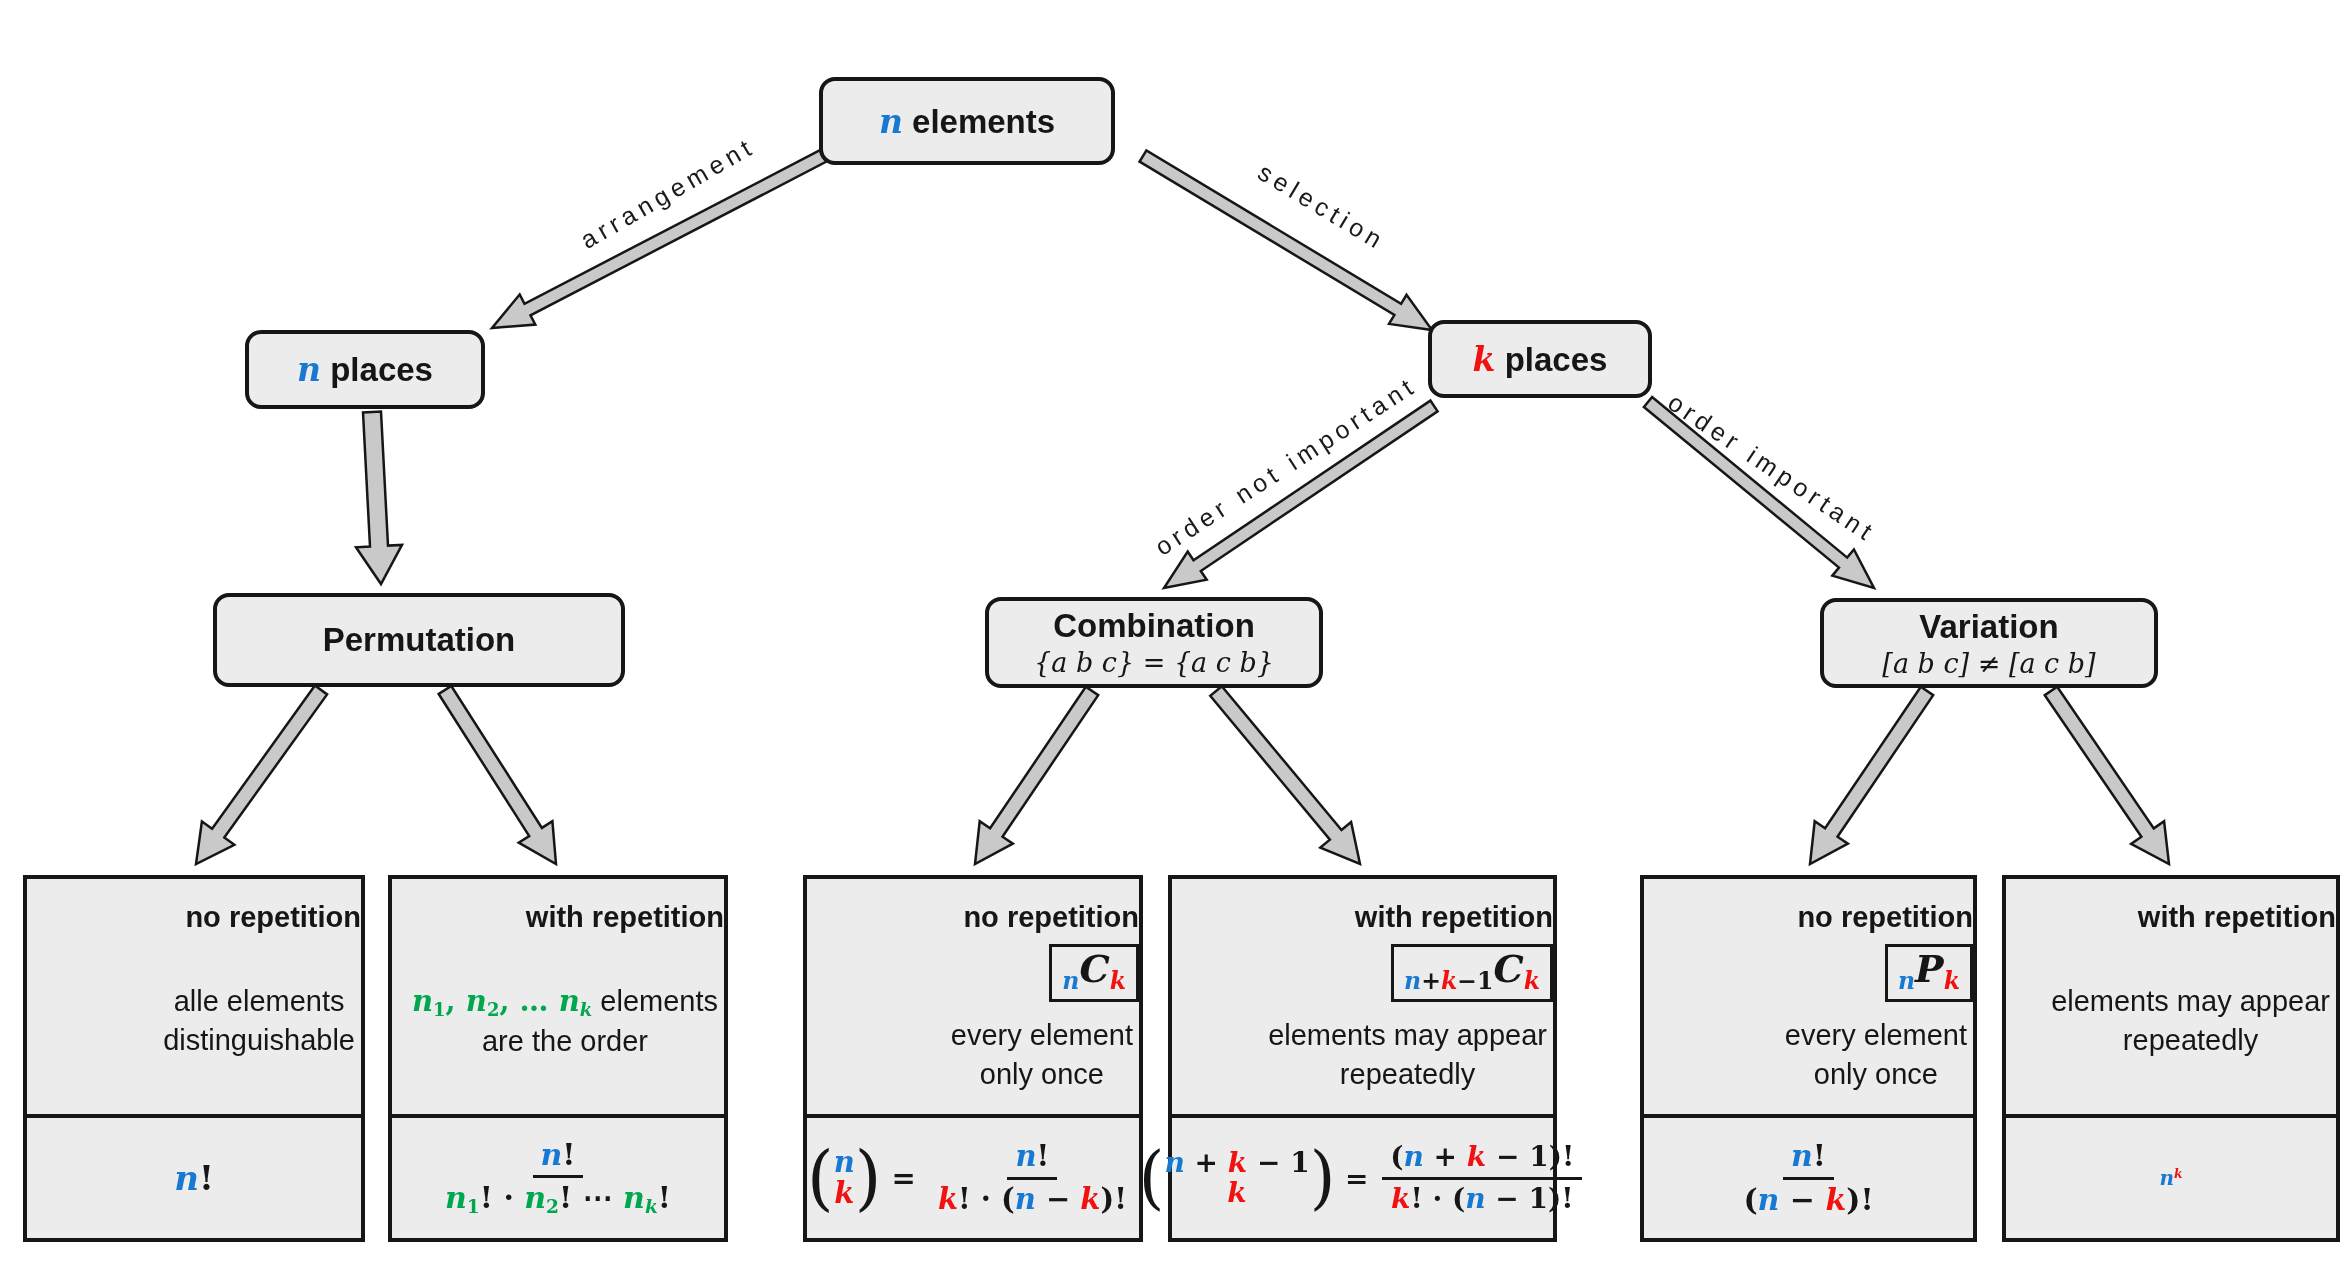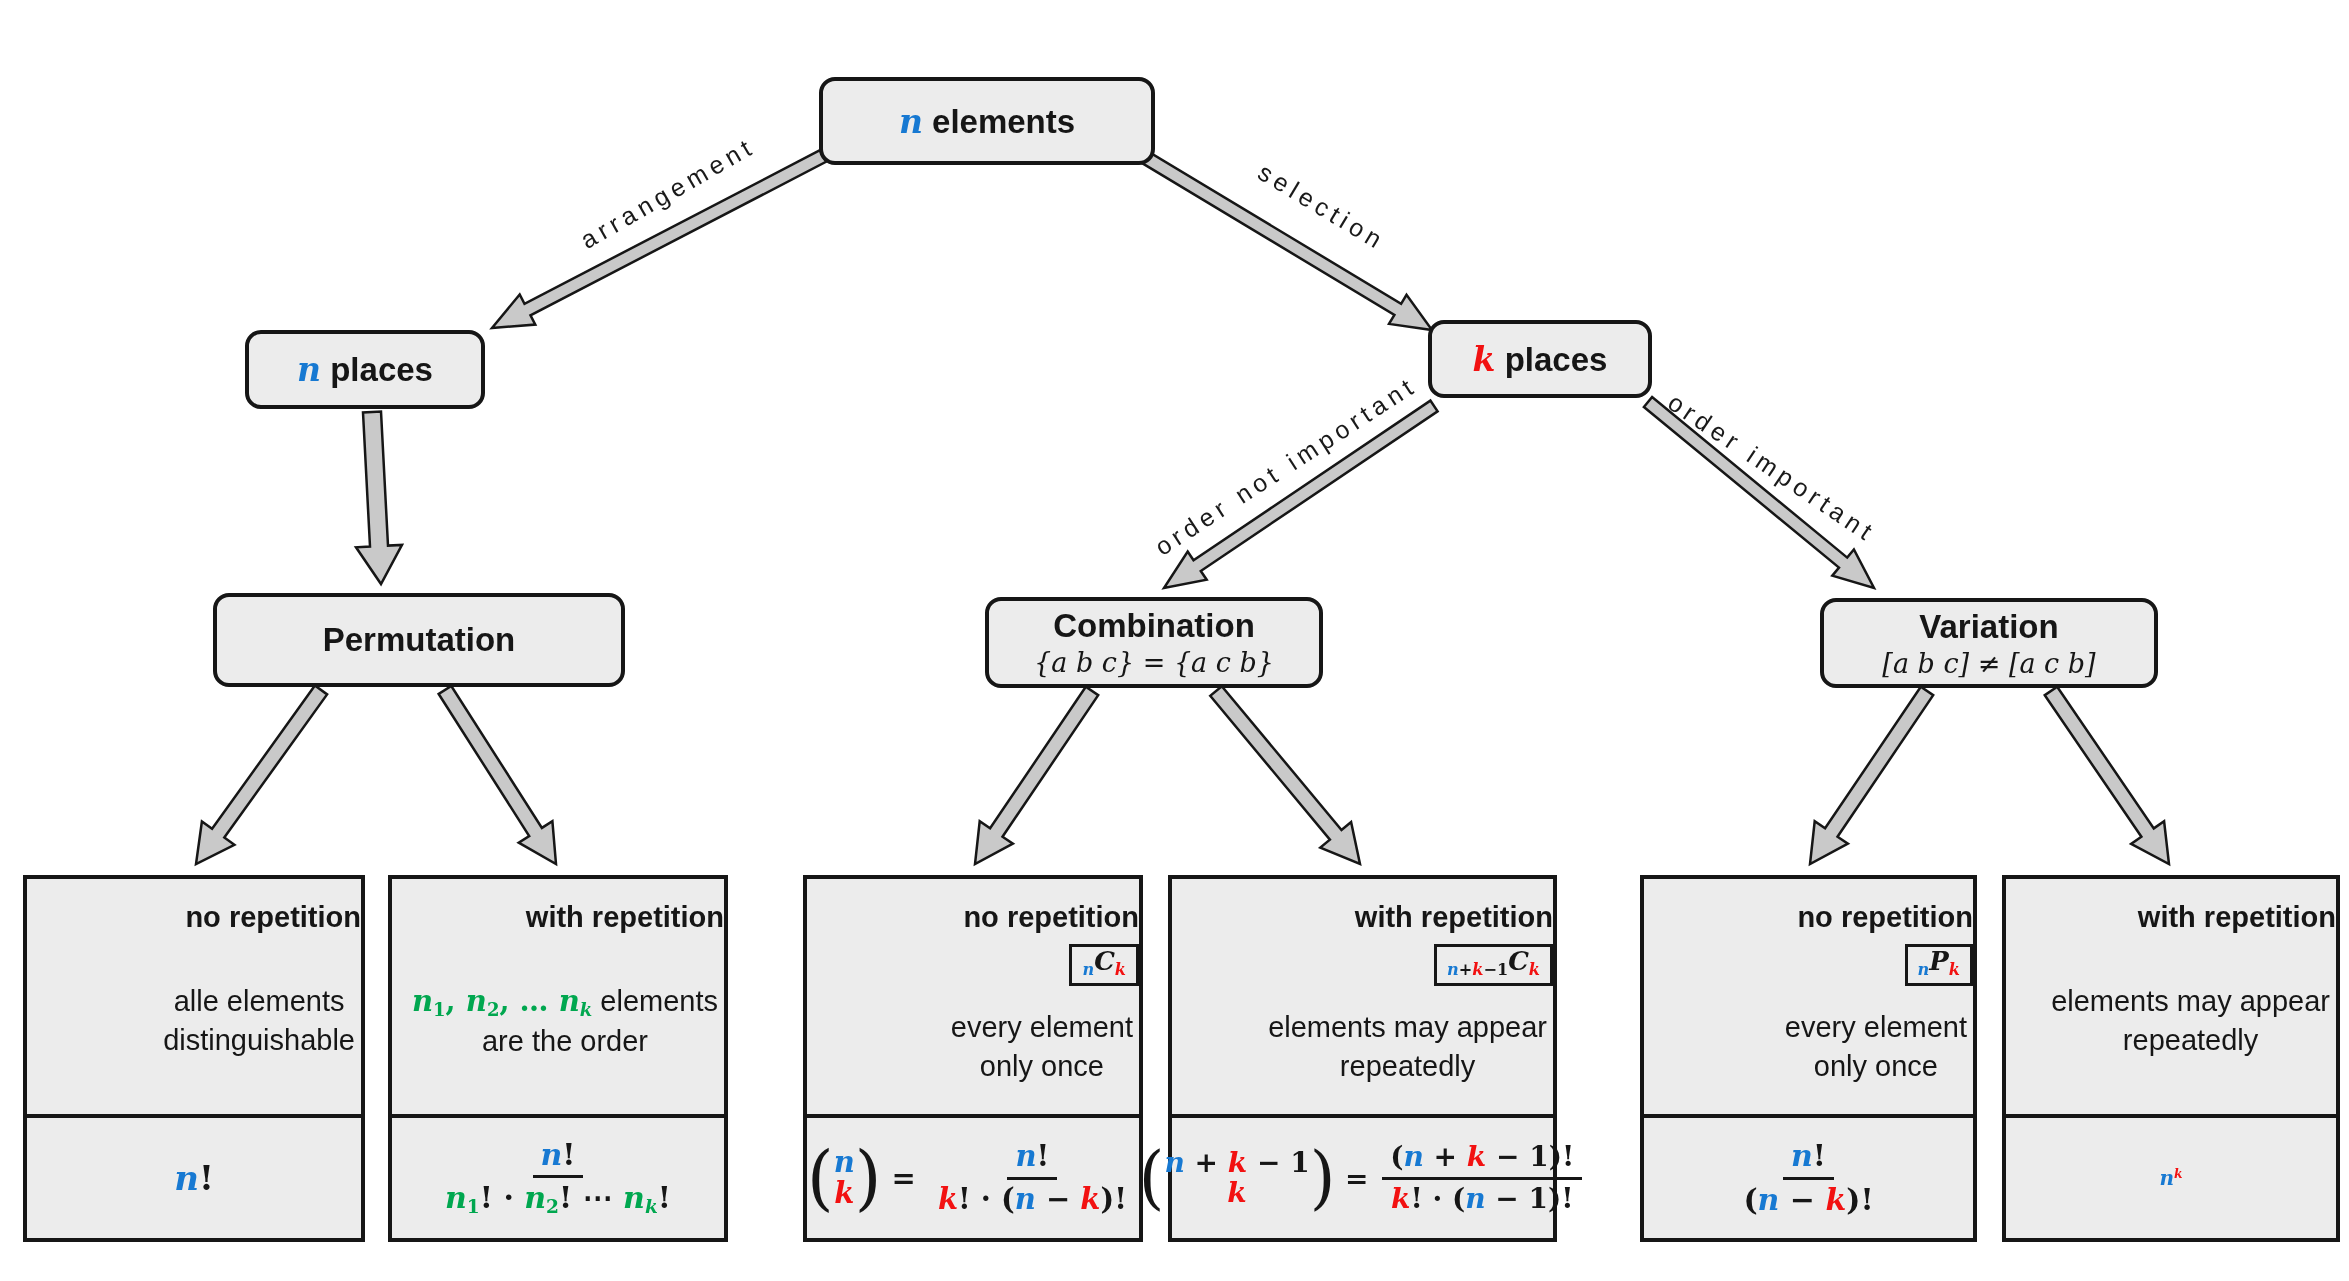--- a/index.html
+++ b/index.html
@@ -10,21 +10,21 @@
   
   .node{position:absolute;box-sizing:border-box;background:var(--box-fill);border:4px solid var(--ink);
         border-radius:16px;display:flex;flex-direction:column;align-items:center;justify-content:center;}
   .nlabel{font-size:33px;font-weight:700;white-space:nowrap;}
   .subtitle{font-size:27px;margin-top:2px;white-space:nowrap;font-family:"DejaVu Serif",serif;font-style:italic;}
 
   .leaf{position:absolute;box-sizing:border-box;background:var(--box-fill);border:4px solid var(--ink);
         height:367px;display:flex;flex-direction:column;}
   .leaf-body{flex:1 1 auto;display:flex;flex-direction:column;align-items:flex-end;min-height:0;}
   .leaf-title{font-size:29px;font-weight:700;padding-top:22px;white-space:nowrap;}
-  .badge{border:3px solid var(--ink);margin-top:10px;padding:0px 10px 4px;font-size:26px;line-height:1.15;}
+  .badge{border:3px solid var(--ink);margin-top:10px;padding:0px 10px 4px;font-size:38px;line-height:1.15;}
   .desc{flex:1 1 auto;display:flex;flex-direction:column;align-items:center;justify-content:center;
         font-size:29px;line-height:1.34;text-align:center;padding:4px 6px 10px;}
   .formula{flex:0 0 auto;height:124px;box-sizing:border-box;border-top:4px solid var(--ink);
            display:flex;align-items:center;justify-content:center;}
 
   
   .edge-label{position:absolute;font-size:25px;letter-spacing:5px;white-space:nowrap;color:#1a1a1a;
               transform:translate(-50%,-50%) rotate(var(--r));}
 
   
@@ -61,21 +61,21 @@
       <polygon points="1210.2,695.8 1329.9,839.6 1320.3,847.6 1360.0,864.0 1351.1,822.0 1341.5,830.0 1221.8,686.2" fill="#c9c9c9" stroke="#161616" stroke-width="2.5"></polygon>
       <polygon points="1920.8,686.8 1825.1,828.3 1814.7,821.3 1810.0,864.0 1847.9,843.7 1837.5,836.7 1933.2,695.2" fill="#c9c9c9" stroke="#161616" stroke-width="2.5"></polygon>
       <polygon points="2044.8,695.2 2141.4,836.8 2131.1,843.9 2169.0,864.0 2164.1,821.3 2153.8,828.4 2057.2,686.8" fill="#c9c9c9" stroke="#161616" stroke-width="2.5"></polygon>
     </svg>
 
   <div class="edge-label" style="left:668px;top:193px;--r:-30deg">arrangement</div>
   <div class="edge-label" style="left:1322px;top:207px;--r:31deg">selection</div>
   <div class="edge-label" style="left:1286px;top:466px;--r:-33deg">order not important</div>
   <div class="edge-label" style="left:1772px;top:468px;--r:34deg">order important</div>
 
-  <div class="node" style="left:819px;top:77px;width:336px;height:88px">
+  <div class="node" style="left:819px;top:77px;width:296px;height:88px">
     <div class="nlabel"><span class="mrow"><span class="tk f-bi c-b">n</span><span class="tk f-ub c-k"> elements</span></span></div>
   </div>
 
   <div class="node" style="left:245px;top:330px;width:240px;height:79px">
     <div class="nlabel"><span class="mrow"><span class="tk f-bi c-b">n</span><span class="tk f-ub c-k"> places</span></span></div>
   </div>
   <div class="node" style="left:1428px;top:320px;width:224px;height:78px">
     <div class="nlabel"><span class="mrow"><span class="tk f-bi c-r">k</span><span class="tk f-ub c-k"> places</span></span></div>
   </div>
 

